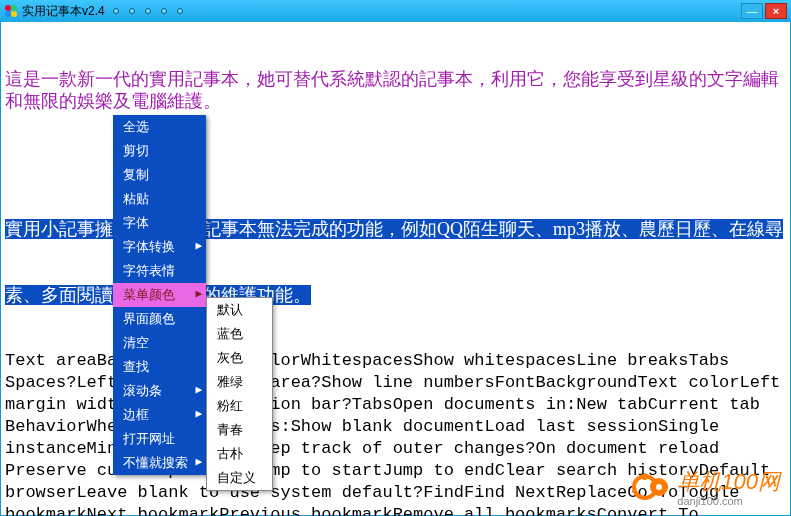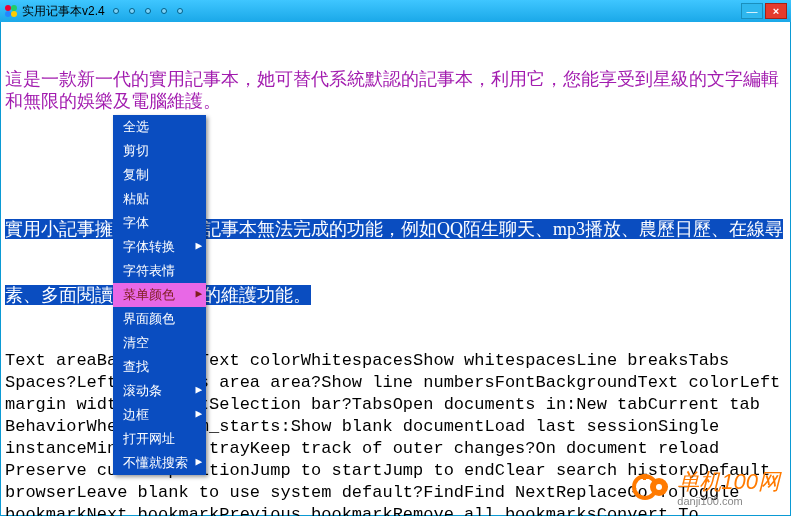--- a/index.html
+++ b/index.html
@@ -73,20 +73,30 @@
       <div class="item">字符表情</div>
       <div class="item hover">菜单颜色<span class="arrow">▶</span></div>
       <div class="item">界面颜色</div>
       <div class="item">清空</div>
       <div class="item">查找</div>
       <div class="item">滚动条<span class="arrow">▶</span></div>
       <div class="item">边框<span class="arrow">▶</span></div>
       <div class="item">打开网址</div>
       <div class="item">不懂就搜索<span class="arrow">▶</span></div>
     </div>
+  <div class="submenu" id="sub-menu" style="left:205px; top:275px;">
+      <div class="sitem">默认</div>
+      <div class="sitem">蓝色</div>
+      <div class="sitem">灰色</div>
+      <div class="sitem">雅绿</div>
+      <div class="sitem">粉红</div>
+      <div class="sitem">青春</div>
+      <div class="sitem">古朴</div>
+      <div class="sitem">自定义</div>
+    </div>
 
   <div class="watermark">
     <span class="wmicon">
       <svg viewBox="0 0 40 40">
           <circle cx="14" cy="20" r="11" fill="none" stroke="#ff7a00" stroke-width="4"></circle>
           <circle cx="28" cy="20" r="9" fill="#ff7a00"></circle>
           <circle cx="28" cy="20" r="3" fill="#fff"></circle>
           <rect x="12" y="7" width="3" height="6" fill="#ff7a00"></rect>
           <rect x="8" y="9" width="11" height="3" fill="#ff7a00"></rect>
         </svg>

